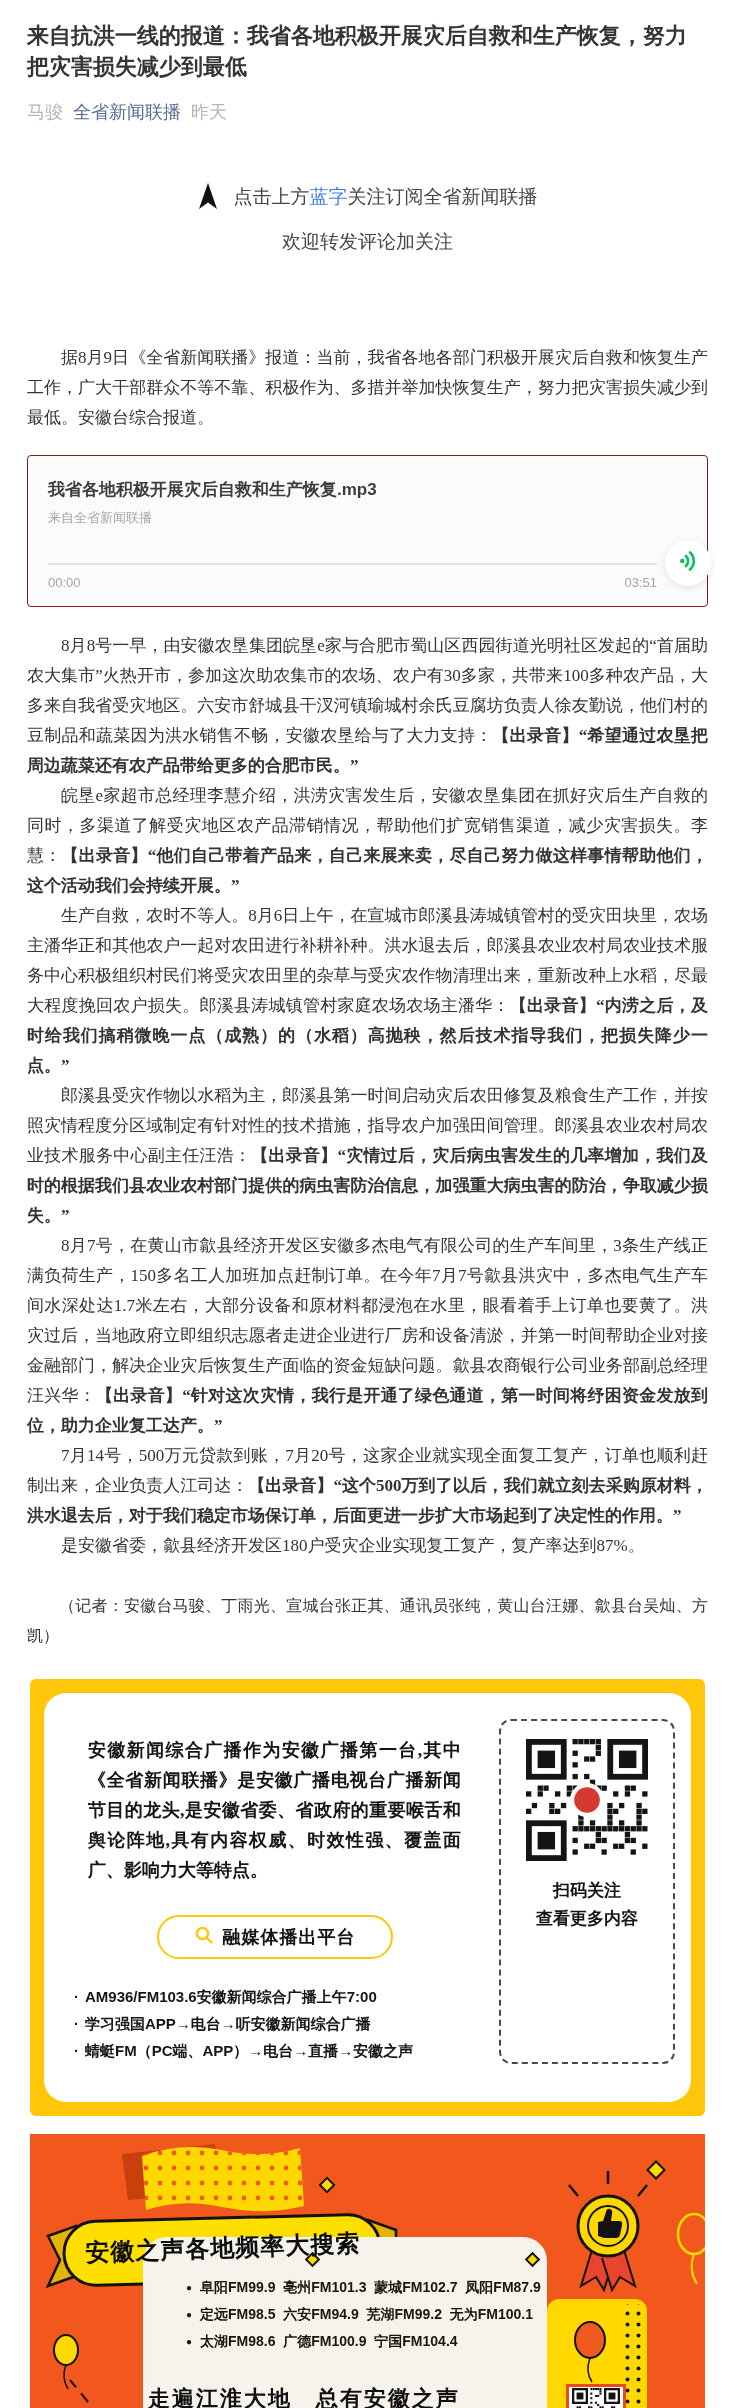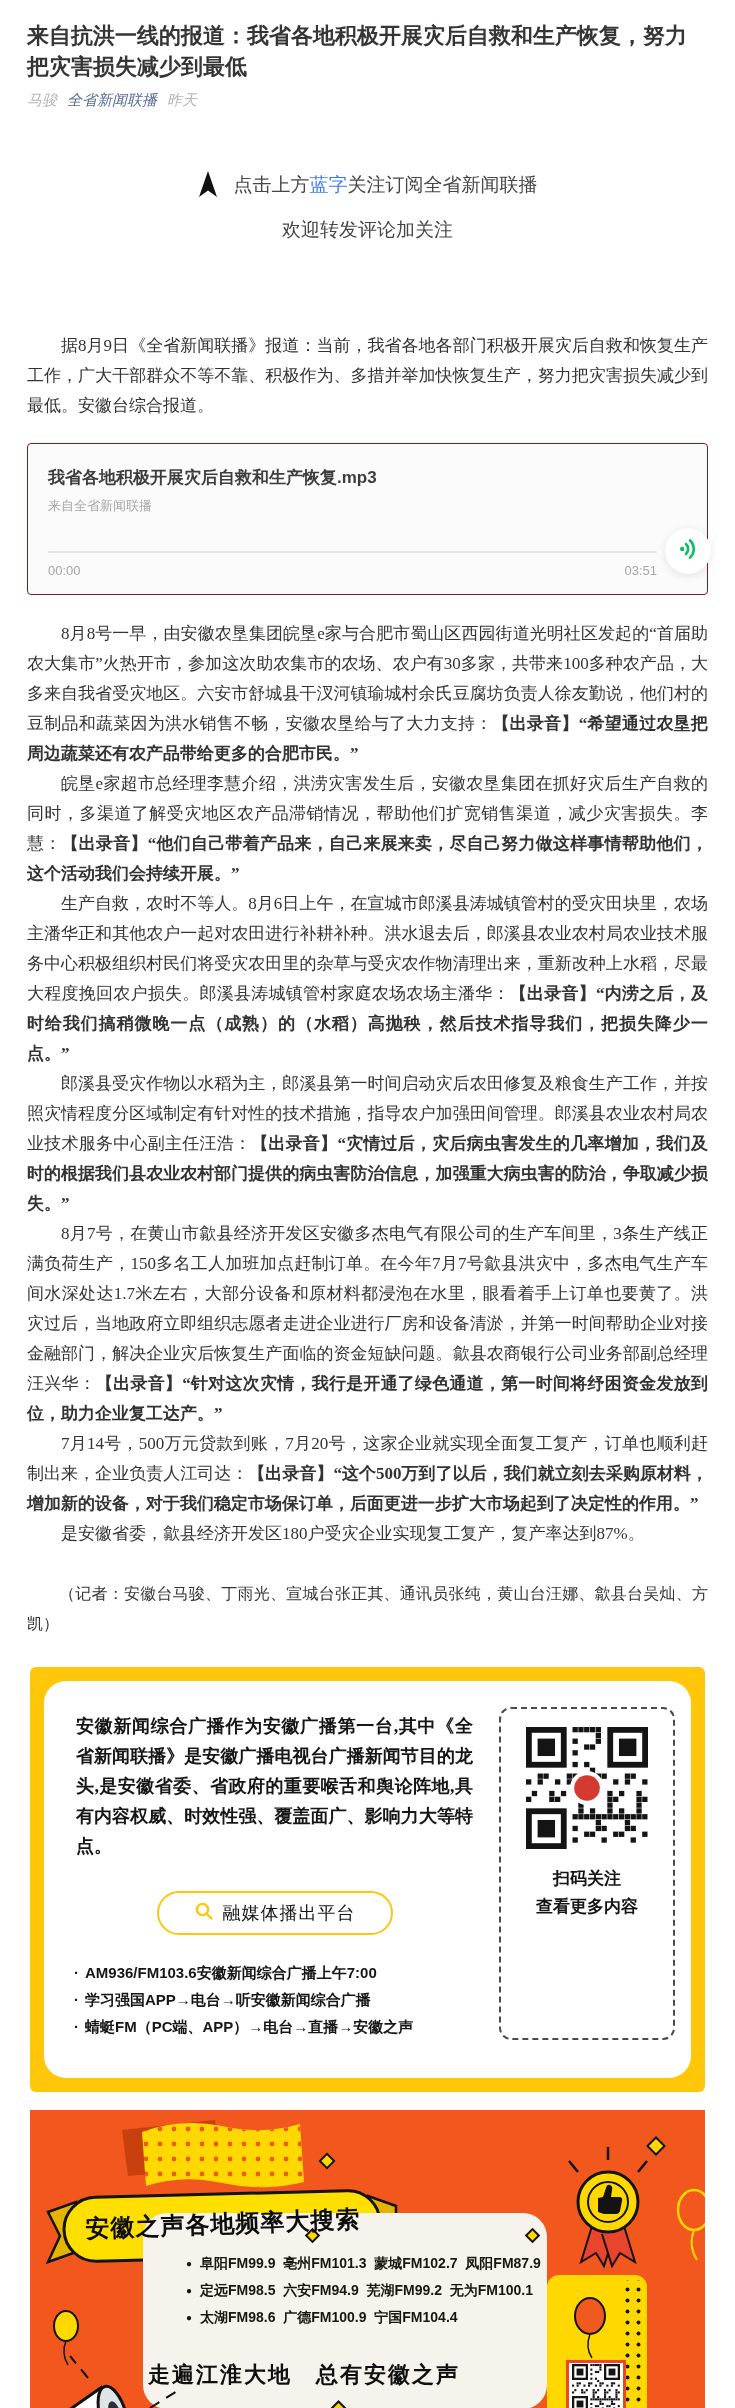--- a/index.html
+++ b/index.html
@@ -1,20 +1,20 @@
 <!DOCTYPE html>
 <html><head>
 <meta charset="utf-8">
 <style>
   html,body{margin:0;padding:0;background:#fff;}
   body{width:735px;font-family:"Liberation Sans","DejaVu Sans",sans-serif;color:#333;}
   .content{padding:0 27px;}
 
   .title{margin:20px 0 0;font-size:22px;line-height:31px;font-weight:700;color:#353535;}
-  .byline{margin-top:8px;font-size:15px;line-height:20px;font-style:italic;}
+  .byline{margin-top:20px;font-size:18px;line-height:20px;}
   .byline .author{color:#b5b5b5;margin-right:10px;}
   .byline .account{color:#576b95;margin-right:10px;cursor:pointer;}
   .byline .date{color:#b5b5b5;}
 
   .subscribe{margin-top:56px;text-align:center;font-size:19px;color:#464646;line-height:38px;}
   .subscribe .arrow{display:inline-block;vertical-align:-7px;margin-right:16px;}
   .subscribe .blue{color:#3b7bf8;}
 
   .lead-wrap{margin-top:82px;}
   .para{margin:0;font-size:17px;line-height:30px;text-indent:2em;text-align:justify;
@@ -34,25 +34,25 @@
 
   .body-paras{margin-top:24px;}
   .reporters{margin-top:30px;font-size:16px;}
 
   
   .promo{margin:28px 0 0 30px;width:675px;box-sizing:border-box;background:#ffc60a;
          border-radius:6px;padding:14px;}
   .promo-card{background:#fff;border-radius:22px;padding:26px 16px 38px;display:flex;gap:10px;}
   .promo-left{flex:1;padding:0 12px;}
   .promo-intro{font-family:"Liberation Serif","DejaVu Serif",serif;font-weight:700;font-size:18px;
-               line-height:30px;color:#161616;text-align:justify;margin:4px;}
+               line-height:30px;color:#161616;text-align:justify;margin:16px;}
   .platform-pill{margin:30px auto 24px;width:232px;height:40px;border:2px solid #ffc60a;
                  border-radius:22px;display:flex;align-items:center;justify-content:center;gap:9px;
                  cursor:pointer;background:#fff;}
-  .platform-pill .label{font-size:18px;font-weight:400;color:#141414;letter-spacing:1px;}
+  .platform-pill .label{font-size:18px;font-weight:700;color:#141414;letter-spacing:1px;}
   .platform-list{list-style:none;margin:0;padding:0;font-size:15px;font-weight:700;line-height:27px;color:#161616;}
   .platform-list .bullet{margin:0 6px 0 2px;}
   .promo-right{width:176px;flex:none;border:2px dashed #4a4a4a;border-radius:12px;
                padding:18px 8px 10px;text-align:center;min-height:246px;box-sizing:border-box;}
   .qr-caption{font-family:"Liberation Serif","DejaVu Serif",serif;font-weight:700;font-size:17px;
               line-height:28px;color:#141414;margin-top:12px;}
 
   
   .banner{position:relative;margin:18px 0 0 30px;width:675px;height:346px;background:#f2571d;overflow:hidden;}
   .banner svg.deco{position:absolute;left:0;top:0;}
@@ -113,21 +113,21 @@
       </div>
     </div>
   </div>
 
   <div class="body-paras">
       <p class="para"><span>8月8号一早，由安徽农垦集团皖垦e家与合肥市蜀山区西园街道光明社区发起的“首届助农大集市”火热开市，参加这次助农集市的农场、农户有30多家，共带来100多种农产品，大多来自我省受灾地区。六安市舒城县干汊河镇瑜城村余氏豆腐坊负责人徐友勤说，他们村的豆制品和蔬菜因为洪水销售不畅，安徽农垦给与了大力支持：</span><strong>【出录音】“希望通过农垦把周边蔬菜还有农产品带给更多的合肥市民。”</strong></p>
       <p class="para"><span>皖垦e家超市总经理李慧介绍，洪涝灾害发生后，安徽农垦集团在抓好灾后生产自救的同时，多渠道了解受灾地区农产品滞销情况，帮助他们扩宽销售渠道，减少灾害损失。李慧：</span><strong>【出录音】“他们自己带着产品来，自己来展来卖，尽自己努力做这样事情帮助他们，这个活动我们会持续开展。”</strong></p>
       <p class="para"><span>生产自救，农时不等人。8月6日上午，在宣城市郎溪县涛城镇管村的受灾田块里，农场主潘华正和其他农户一起对农田进行补耕补种。洪水退去后，郎溪县农业农村局农业技术服务中心积极组织村民们将受灾农田里的杂草与受灾农作物清理出来，重新改种上水稻，尽最大程度挽回农户损失。郎溪县涛城镇管村家庭农场农场主潘华：</span><strong>【出录音】“内涝之后，及时给我们搞稍微晚一点（成熟）的（水稻）高抛秧，然后技术指导我们，把损失降少一点。”</strong></p>
       <p class="para"><span>郎溪县受灾作物以水稻为主，郎溪县第一时间启动灾后农田修复及粮食生产工作，并按照灾情程度分区域制定有针对性的技术措施，指导农户加强田间管理。郎溪县农业农村局农业技术服务中心副主任汪浩：</span><strong>【出录音】“灾情过后，灾后病虫害发生的几率增加，我们及时的根据我们县农业农村部门提供的病虫害防治信息，加强重大病虫害的防治，争取减少损失。”</strong></p>
       <p class="para"><span>8月7号，在黄山市歙县经济开发区安徽多杰电气有限公司的生产车间里，3条生产线正满负荷生产，150多名工人加班加点赶制订单。在今年7月7号歙县洪灾中，多杰电气生产车间水深处达1.7米左右，大部分设备和原材料都浸泡在水里，眼看着手上订单也要黄了。洪灾过后，当地政府立即组织志愿者走进企业进行厂房和设备清淤，并第一时间帮助企业对接金融部门，解决企业灾后恢复生产面临的资金短缺问题。歙县农商银行公司业务部副总经理汪兴华：</span><strong>【出录音】“针对这次灾情，我行是开通了绿色通道，第一时间将纾困资金发放到位，助力企业复工达产。”</strong></p>
-      <p class="para"><span>7月14号，500万元贷款到账，7月20号，这家企业就实现全面复工复产，订单也顺利赶制出来，企业负责人江司达：</span><strong>【出录音】“这个500万到了以后，我们就立刻去采购原材料，增加新的设备，对于我们稳定市场保订单，后面更进一步扩大市场起到了决定性的作用。”</strong></p>
+      <p class="para"><span>7月14号，500万元贷款到账，7月20号，这家企业就实现全面复工复产，订单也顺利赶制出来，企业负责人江司达：</span><strong>【出录音】“这个500万到了以后，我们就立刻去采购原材料，洪水退去后，对于我们稳定市场保订单，后面更进一步扩大市场起到了决定性的作用。”</strong></p>
       <p class="para"><span>是安徽省委，歙县经济开发区180户受灾企业实现复工复产，复产率达到87%。</span></p>
     </div>
 
   <p class="para reporters">（记者：安徽台马骏、丁雨光、宣城台张正其、通讯员张纯，黄山台汪娜、歙县台吴灿、方凯）</p>
 </div>
 
 <div class="promo">
   <div class="promo-card">
     <div class="promo-left">
       <p class="promo-intro">安徽新闻综合广播作为安徽广播第一台,其中《全省新闻联播》是安徽广播电视台广播新闻节目的龙头,是安徽省委、省政府的重要喉舌和舆论阵地,具有内容权威、时效性强、覆盖面广、影响力大等特点。</p>

